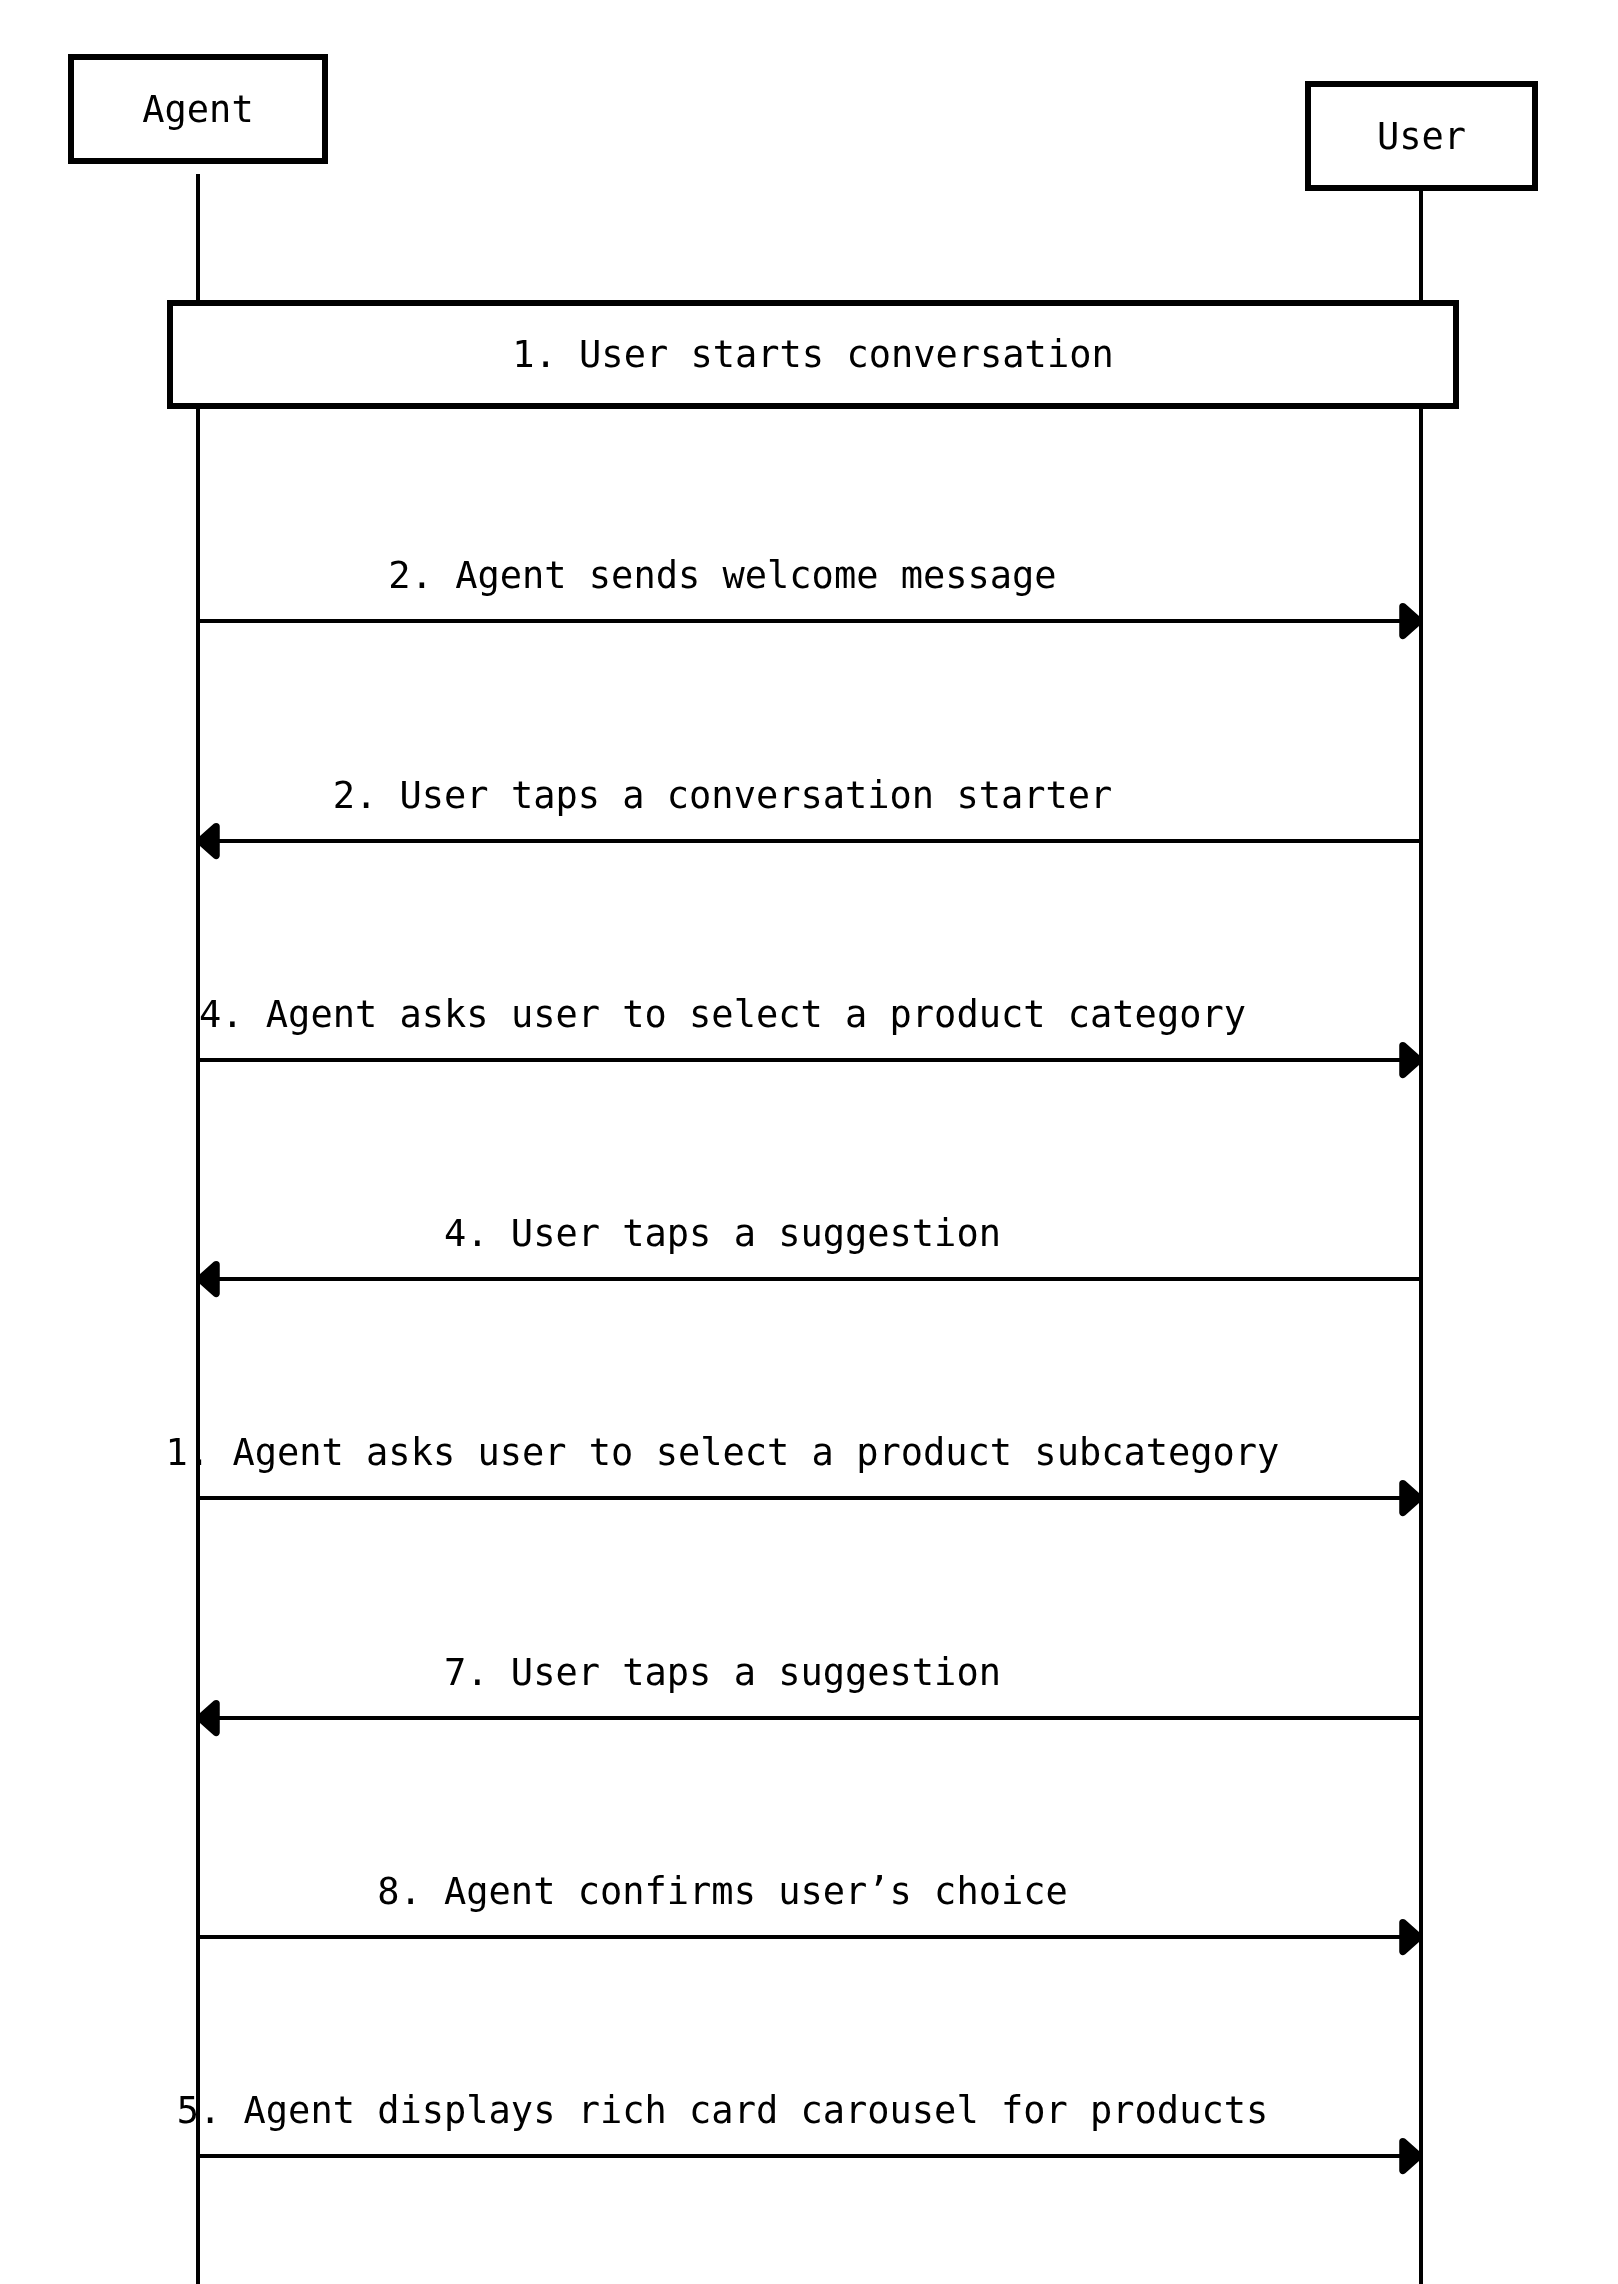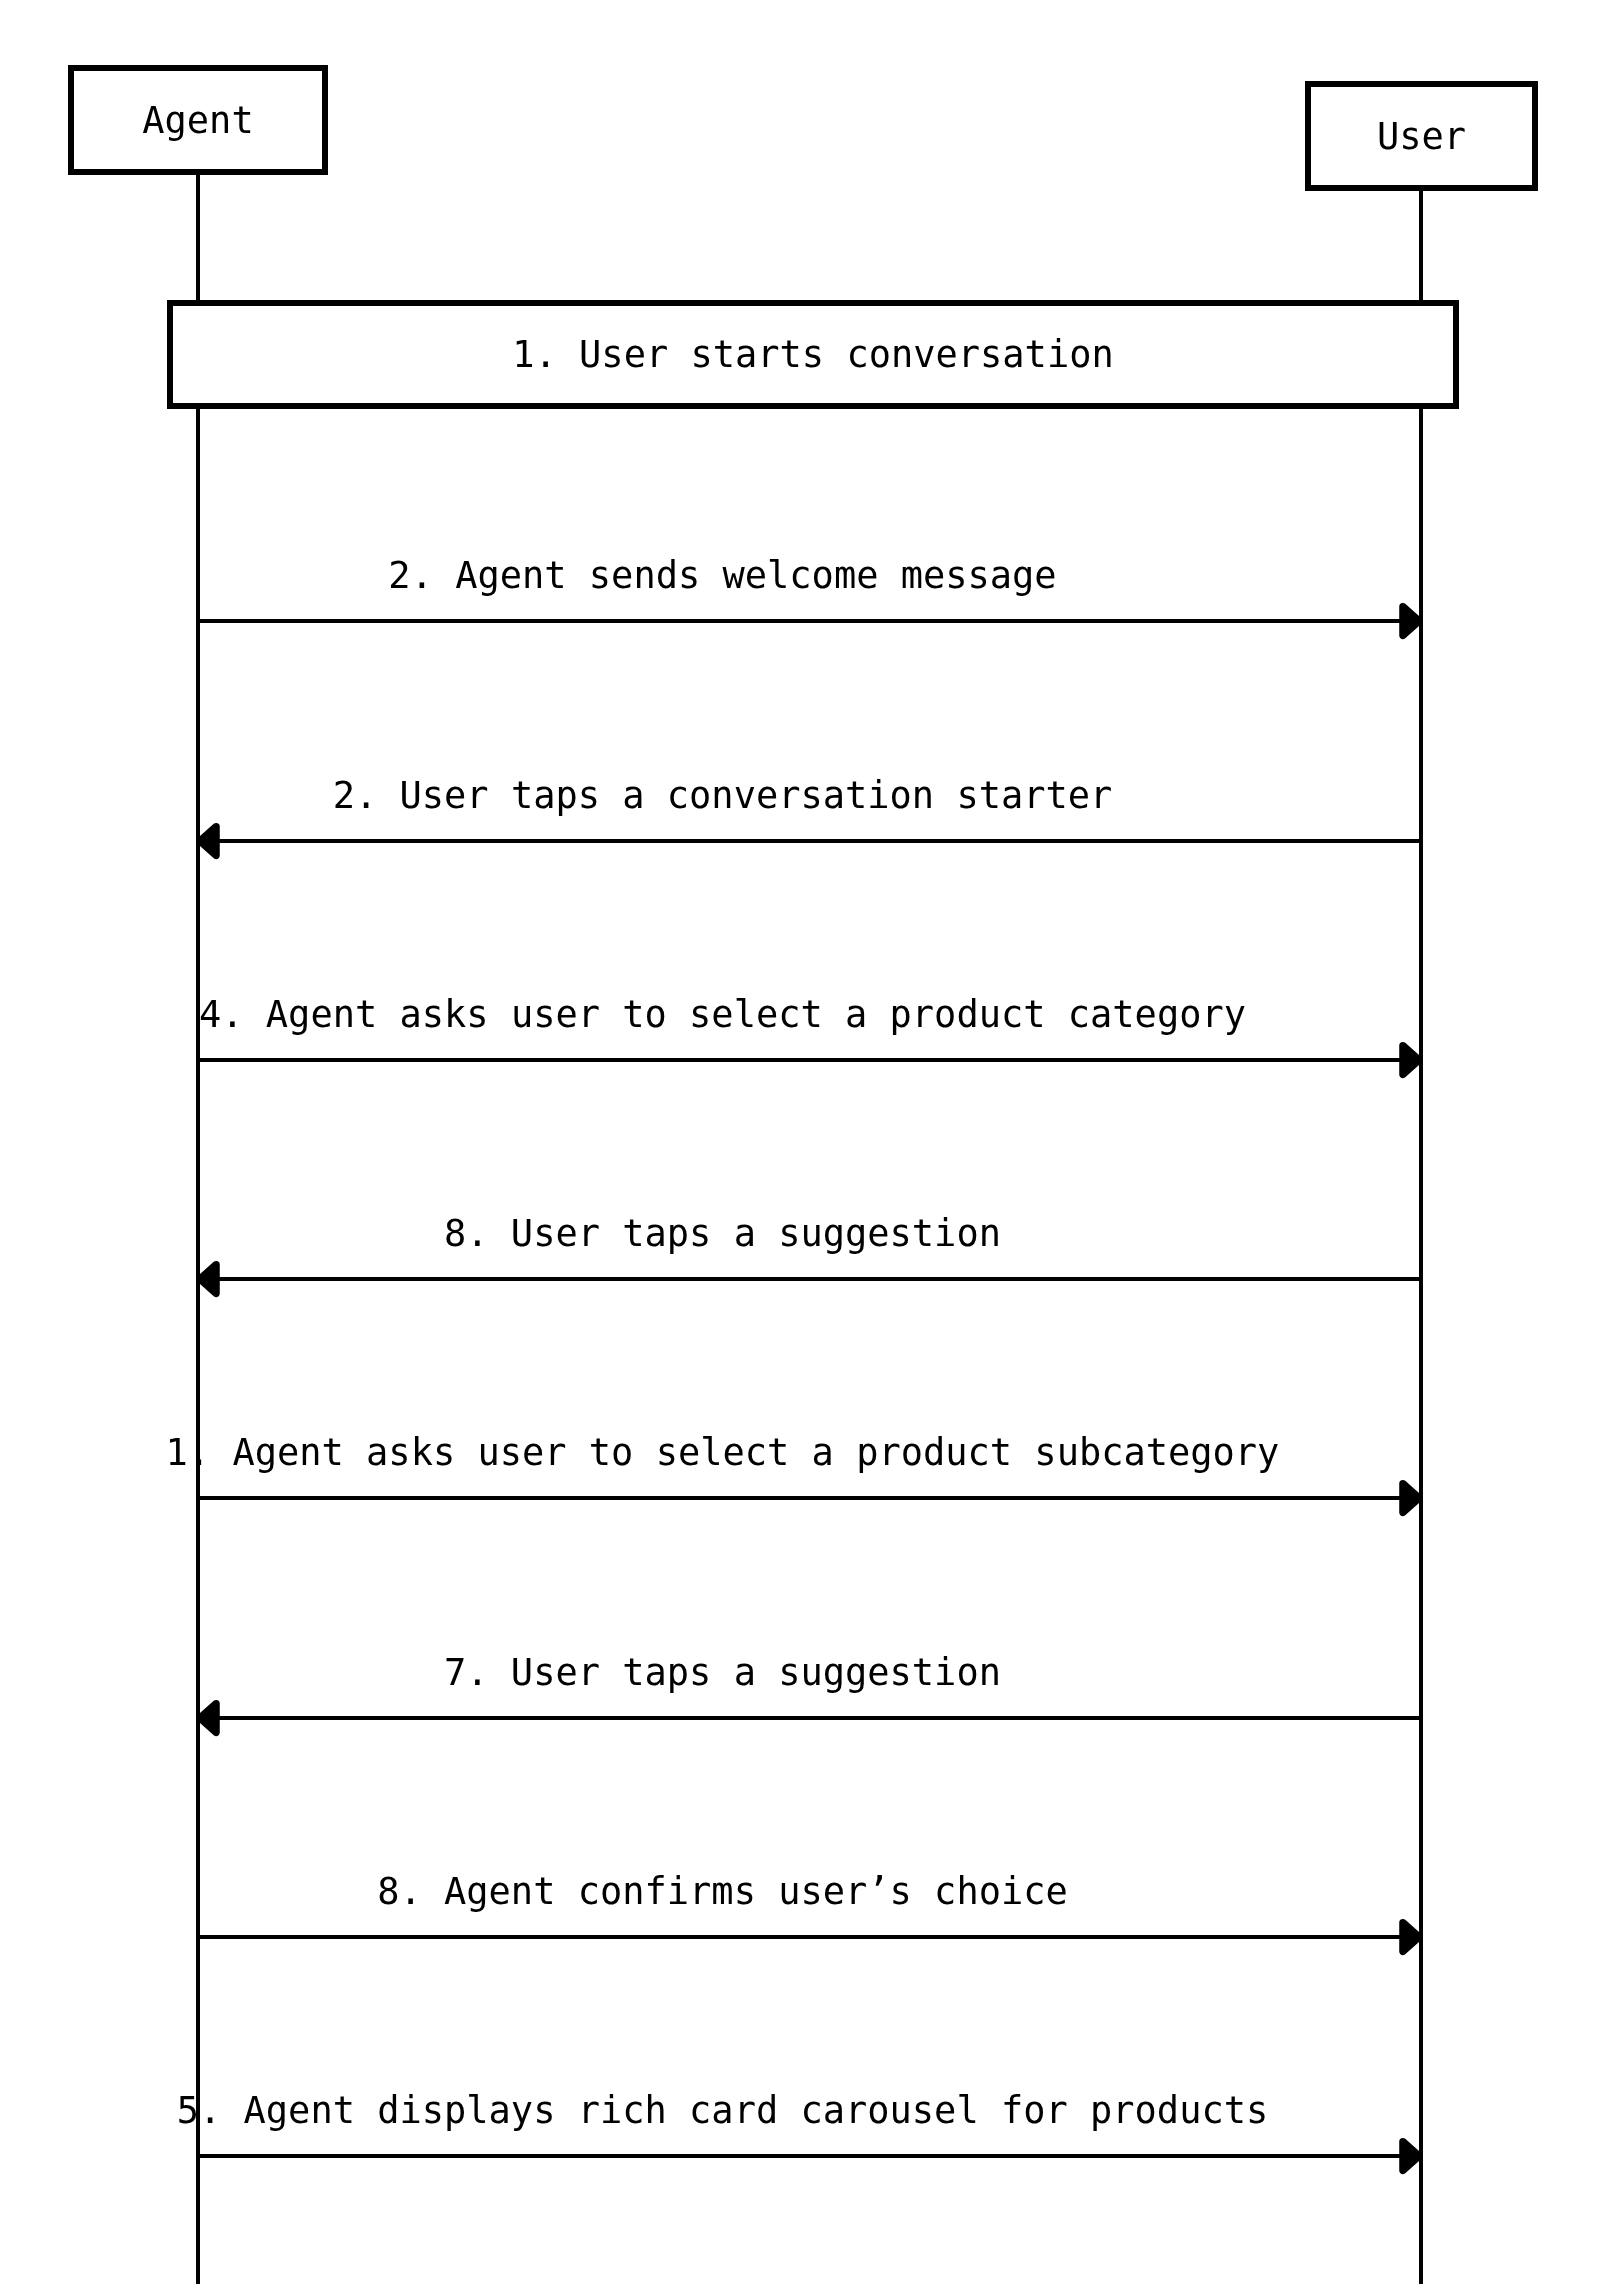--- a/index.html
+++ b/index.html
@@ -14,21 +14,21 @@
   .diagram{position:absolute;inset:0;}
   .lifeline{position:absolute;top:174px;height:3025px;width:4.1px;background:var(--ink);}
   #lifeline-agent{left:196px;}
   #lifeline-user{left:1419px;}
   .actor{
     position:absolute;height:110px;box-sizing:border-box;
     border:6px solid var(--ink);background:var(--paper);
     display:flex;align-items:center;justify-content:center;
     font-size:37px;letter-spacing:0;z-index:3;
   }
-  #actor-agent-top{left:68px;top:65px;width:260px;}
+  #actor-agent-top{left:68px;top:54px;width:260px;}
   #actor-user-top{left:1305px;top:65px;width:233px;margin-top:16px;}
   .note{
     position:absolute;left:167px;top:300px;width:1292px;height:109px;
     box-sizing:border-box;border:6px solid var(--ink);background:var(--paper);
     display:flex;align-items:center;justify-content:center;
     font-size:37px;z-index:2;white-space:pre;text-align:right;
   }
   #messages{position:absolute;inset:0;z-index:1;}
   .msg{position:absolute;left:198px;width:1223px;height:0;}
   .msg-line{position:absolute;left:0;top:-1.8px;width:100%;height:4.1px;background:var(--ink);}
@@ -75,21 +75,21 @@
     </svg>
   </div>
       <div class="msg" style="top: 1060px;">
     <div class="msg-label"><div>4. Agent asks user to select a product category</div></div>
     <div class="msg-line"></div>
     <svg class="arrowhead right" viewBox="0 0 52 84" xmlns="http://www.w3.org/2000/svg" aria-hidden="true">
       <polygon points="8,10 44,42 8,74" fill="currentColor" stroke="currentColor" stroke-width="16" stroke-linejoin="round" stroke-linecap="round"></polygon>
     </svg>
   </div>
       <div class="msg" style="top: 1279px;">
-    <div class="msg-label"><div>8. User taps a suggestion</div></div>
+    <div class="msg-label"><div>4. User taps a suggestion</div></div>
     <div class="msg-line"></div>
     <svg class="arrowhead left" viewBox="0 0 52 84" xmlns="http://www.w3.org/2000/svg" aria-hidden="true">
       <polygon points="8,10 44,42 8,74" fill="currentColor" stroke="currentColor" stroke-width="16" stroke-linejoin="round" stroke-linecap="round"></polygon>
     </svg>
   </div>
       <div class="msg" style="top: 1498px;">
     <div class="msg-label"><div>1. Agent asks user to select a product subcategory</div></div>
     <div class="msg-line"></div>
     <svg class="arrowhead right" viewBox="0 0 52 84" xmlns="http://www.w3.org/2000/svg" aria-hidden="true">
       <polygon points="8,10 44,42 8,74" fill="currentColor" stroke="currentColor" stroke-width="16" stroke-linejoin="round" stroke-linecap="round"></polygon>

